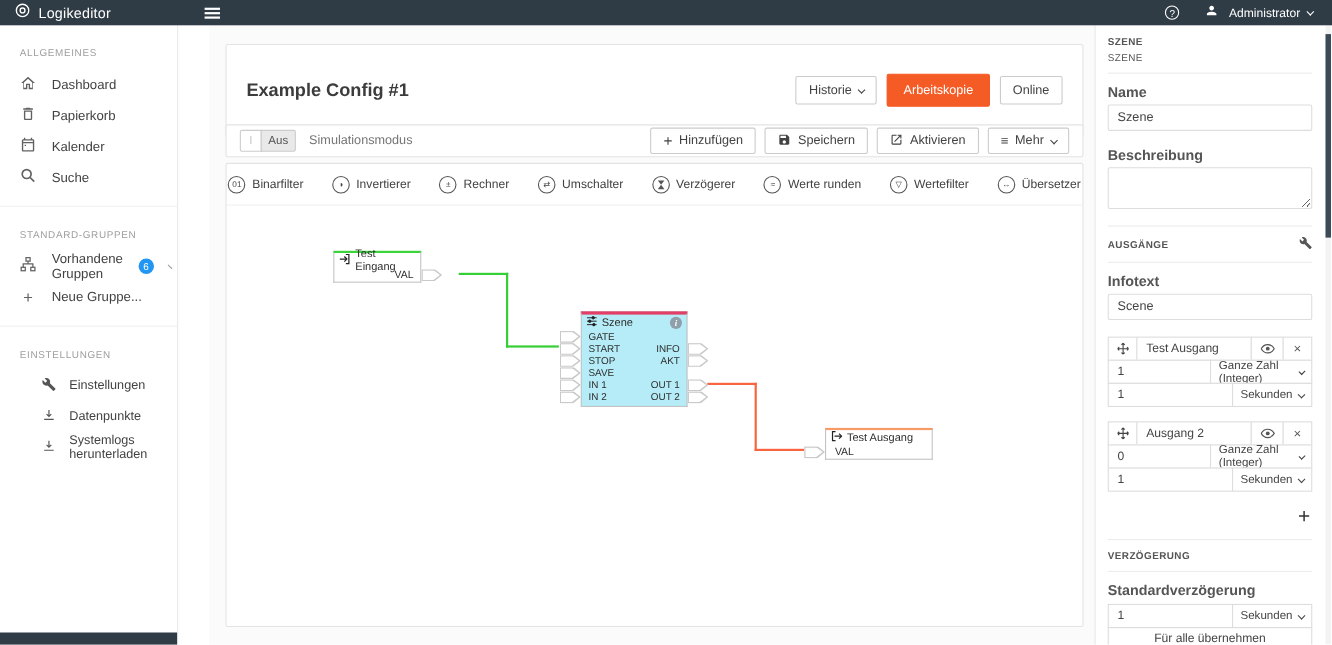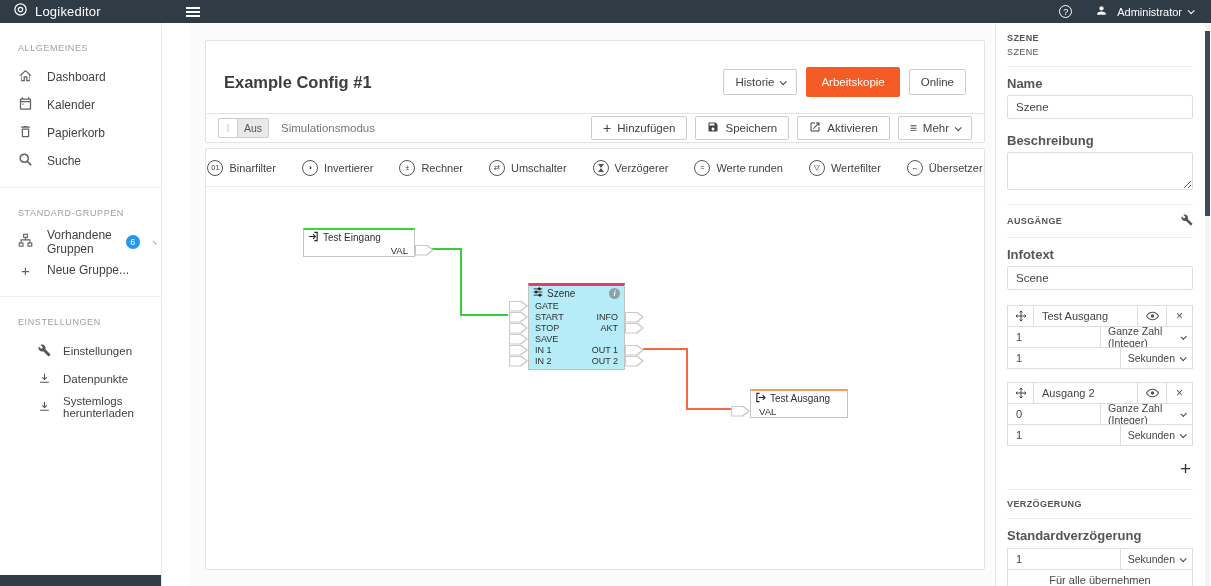--- a/index.html
+++ b/index.html
@@ -72,21 +72,21 @@
   .hg-top { width:0; height:0; border-left:3px solid transparent; border-right:3px solid transparent; border-top:4px solid #555; }
   .hg-bot { width:0; height:0; border-left:3px solid transparent; border-right:3px solid transparent; border-bottom:4px solid #555; }
 
   .canvas { position:relative; height:383px; background:#fff; }
 
   
   .node { position:absolute; background:#fff; border:1px solid #c3c3c3; font-size:9.5px; color:#2e2e2e; }
   .node-hdr { display:flex; align-items:center; gap:4px; padding:1px 4px; height:14px; font-size:10px; }
   .node-row { position:relative; height:12px; display:flex; align-items:center;
     justify-content:flex-end; padding:0 6px; }
-  .n-eingang { left:97px; top:41px; width:112px; border-top:2px solid var(--eingangborder); }
+  .n-eingang { left:97px; top:41px; width:80px; border-top:2px solid var(--eingangborder); }
   .n-ausgang { left:544px; top:202px; width:98px; border-top:2px solid var(--ausgangborder); }
   .n-ausgang .node-row { justify-content:flex-start; }
   .n-szene { left:322px; top:96px; width:97px; background:var(--nodecyan);
     border-top:3px solid var(--szeneborder); }
   .n-szene .node-row { height:11px; justify-content:space-between; font-size:9px; }
   .info-dot { margin-left:auto; width:11px; height:11px; border-radius:50%; background:#90a0aa;
     color:#fff; font:italic bold 8px "Liberation Serif", serif;
     display:flex; align-items:center; justify-content:center; cursor:pointer; }
   .port { position:absolute; width:19px; height:11px; top:0; cursor:crosshair; }
   .port .po { display:block; width:100%; height:100%; background:#c9c9c9;
@@ -173,32 +173,32 @@
     <span>
       <svg width="15" height="15" viewBox="0 0 24 24" fill="#616161">
           <path d="M12 5.7l6 5.4V19h-3v-6H9v6H6v-7.9l6-5.4M12 3L2 12h3v9h6v-6h2v6h6v-9h3L12 3z"></path>
         </svg>
     </span>
     <span class="lbl">Dashboard</span>
   </div>
   <div class="s-item">
     <span>
       <svg width="15" height="15" viewBox="0 0 24 24" fill="#616161">
+          <path d="M6 19c0 1.1.9 2 2 2h8c1.1 0 2-.9 2-2V7H6v12zM8 9h8v10H8V9zm7.5-5l-1-1h-5l-1 1H5v2h14V4h-3.5z"></path>
+        </svg>
+    </span>
+    <span class="lbl">Papierkorb</span>
+  </div>
+  <div class="s-item">
+    <span>
+      <svg width="15" height="15" viewBox="0 0 24 24" fill="#616161">
           <path d="M19 4h-1V2h-2v2H8V2H6v2H5c-1.1 0-2 .9-2 2v14c0 1.1.9 2 2 2h14c1.1 0 2-.9 2-2V6c0-1.1-.9-2-2-2zm0 16H5V10h14v10zm0-12H5V6h14v2zM9 14H7v-2h2v2z"></path>
         </svg>
     </span>
     <span class="lbl">Kalender</span>
-  </div>
-  <div class="s-item">
-    <span>
-      <svg width="15" height="15" viewBox="0 0 24 24" fill="#616161">
-          <path d="M6 19c0 1.1.9 2 2 2h8c1.1 0 2-.9 2-2V7H6v12zM8 9h8v10H8V9zm7.5-5l-1-1h-5l-1 1H5v2h14V4h-3.5z"></path>
-        </svg>
-    </span>
-    <span class="lbl">Papierkorb</span>
   </div>
   <div class="s-item">
     <span>
       <svg width="15" height="15" viewBox="0 0 24 24" fill="none" stroke="#616161" stroke-width="2.4">
           <circle cx="10" cy="10" r="6.5"></circle>
           <path d="M15 15l6 6"></path>
         </svg>
     </span>
     <span class="lbl">Suche</span>
   </div>

